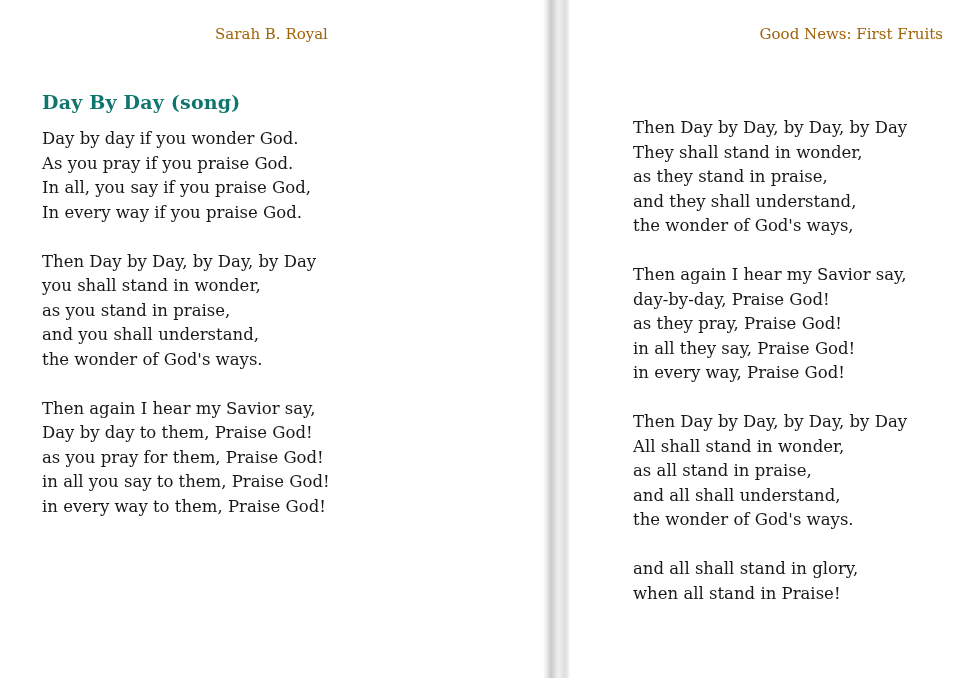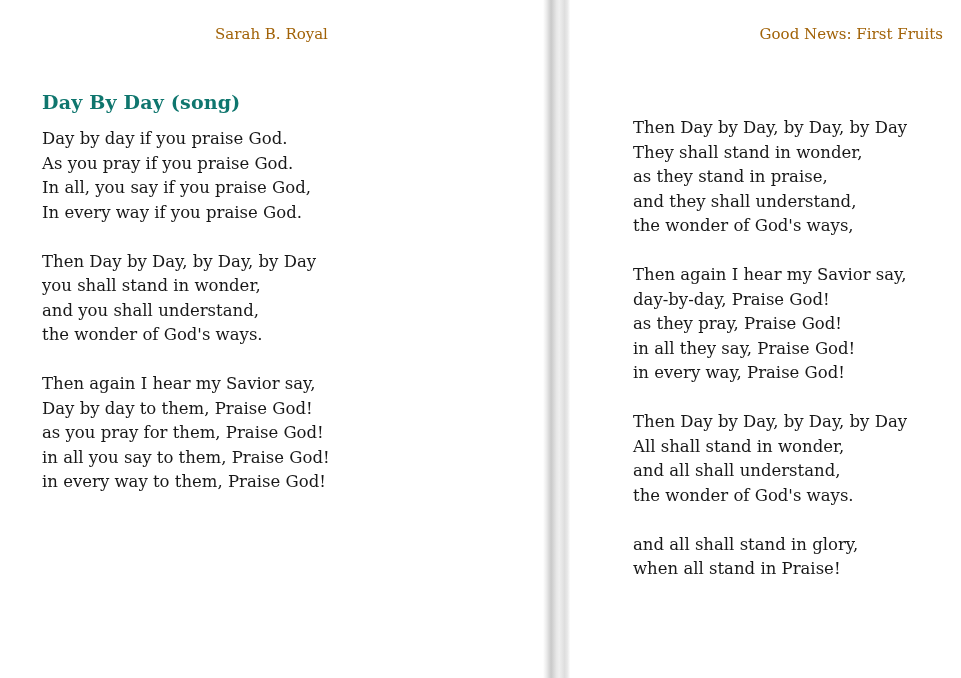--- a/index.html
+++ b/index.html
@@ -85,28 +85,29 @@
 </head>
 <body>
 
 <div class="spread">
 
   <section class="page page-left">
     <header class="running-header header-center">Sarah B. Royal</header>
     <h1 class="song-title">Day By Day (song)</h1>
     <div class="poem-body body-left">
         <div class="stanza">
-          <div class="line">Day by day if you praise God.</div>
+          <div class="line">Day by day if you wonder God.</div>
           <div class="line">As you pray if you praise God.</div>
           <div class="line">In all, you say if you praise God,</div>
           <div class="line">In every way if you praise God.</div>
         </div>
         <div class="stanza">
           <div class="line">Then Day by Day, by Day, by Day</div>
           <div class="line">you shall stand in wonder,</div>
+          <div class="line">as you stand in praise,</div>
           <div class="line">and you shall understand,</div>
           <div class="line">the wonder of God's ways.</div>
         </div>
         <div class="stanza">
           <div class="line">Then again I hear my Savior say,</div>
           <div class="line">Day by day to them, Praise God!</div>
           <div class="line">as you pray for them, Praise God!</div>
           <div class="line">in all you say to them, Praise God!</div>
           <div class="line">in every way to them, Praise God!</div>
         </div>
@@ -128,20 +129,21 @@
         <div class="stanza">
           <div class="line">Then again I hear my Savior say,</div>
           <div class="line">day-by-day, Praise God!</div>
           <div class="line">as they pray, Praise God!</div>
           <div class="line">in all they say, Praise God!</div>
           <div class="line">in every way, Praise God!</div>
         </div>
         <div class="stanza">
           <div class="line">Then Day by Day, by Day, by Day</div>
           <div class="line">All shall stand in wonder,</div>
+          <div class="line">as all stand in praise,</div>
           <div class="line">and all shall understand,</div>
           <div class="line">the wonder of God's ways.</div>
         </div>
         <div class="stanza">
           <div class="line">and all shall stand in glory,</div>
           <div class="line">when all stand in Praise!</div>
         </div>
       </div>
   </section>
 

